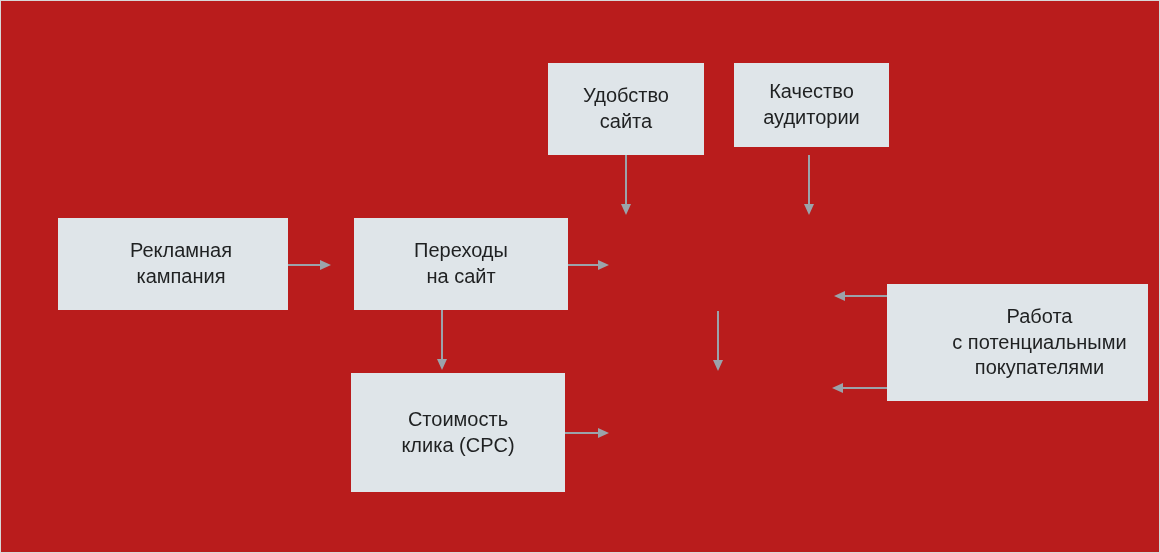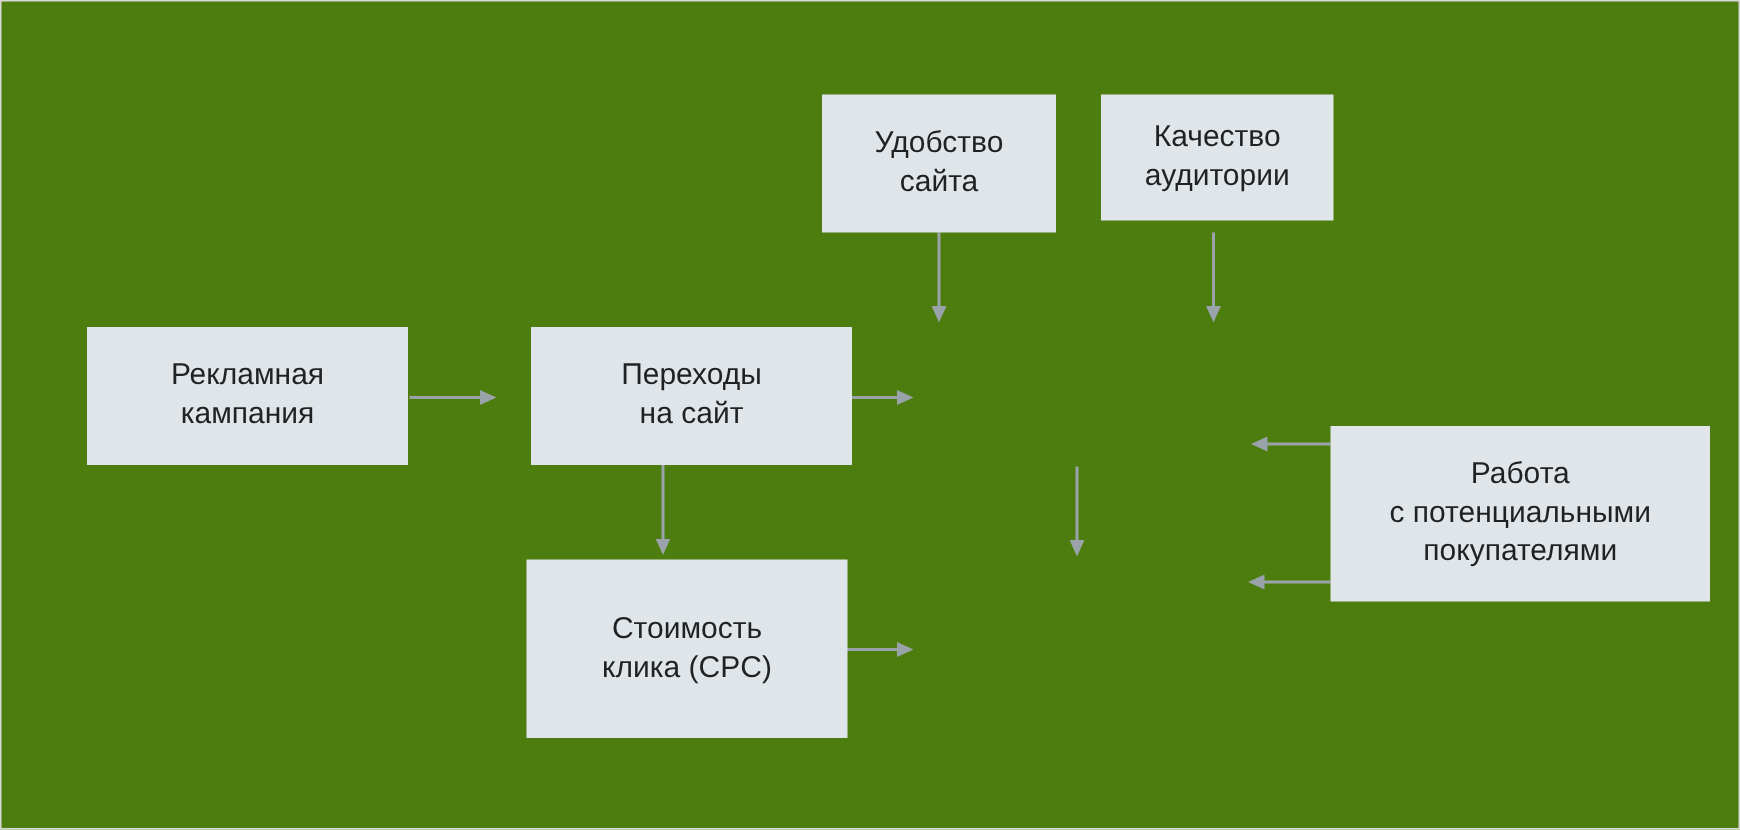--- a/index.html
+++ b/index.html
@@ -9,21 +9,21 @@
     --arrow: #9ba3aa;
     --text: #1f2122;
     --canvas-border: #d8d8d8;
   }
   html, body { margin: 0; padding: 0; background: #ffffff; }
   .canvas {
     position: relative;
     width: 1160px;
     height: 553px;
     box-sizing: border-box;
-    background: #4d7c0f;
+    background: #b91c1c;
     border: 1px solid var(--canvas-border);
     font-family: "Liberation Sans", "DejaVu Sans", sans-serif;
     overflow: hidden;
   }
   .arrows {
     position: absolute;
     left: 0; top: 0;
     width: 1160px; height: 553px;
     pointer-events: none;
   }
@@ -36,24 +36,24 @@
     background: var(--node-fill);
     color: var(--text);
     font-size: 20px;
     line-height: 1.28;
     white-space: pre-line;
   }
   .node.highlight { background: var(--highlight-fill); }
 
   #n-usability { left: 547px; top: 62px;  width: 156px; height: 92px; }
   #n-quality   { left: 733px; top: 62px;  width: 155px; height: 84px; }
-  #n-campaign  { left: 57px;  top: 217px; width: 214px; height: 92px; }
+  #n-campaign  { left: 57px;  top: 217px; width: 214px; height: 92px; padding-left: 16px; }
   #n-visits    { left: 333px; top: 217px; width: 214px; height: 92px; margin-left: 20px; }
   #n-cr        { left: 610px; top: 217px; width: 215px; height: 93px; }
-  #n-work      { left: 886px; top: 283px; width: 253px; height: 117px; }
+  #n-work      { left: 886px; top: 283px; width: 217px; height: 117px; padding-left: 44px; }
   #n-cpc       { left: 350px; top: 372px; width: 214px; height: 119px; }
   #n-cpa      { left: 611px; top: 373px; width: 214px; height: 117px; }
 </style>
 </head>
 <body>
 
 <div class="canvas">
 
   <svg class="arrows" viewBox="0 0 1160 553" xmlns="http://www.w3.org/2000/svg">
     <defs>

